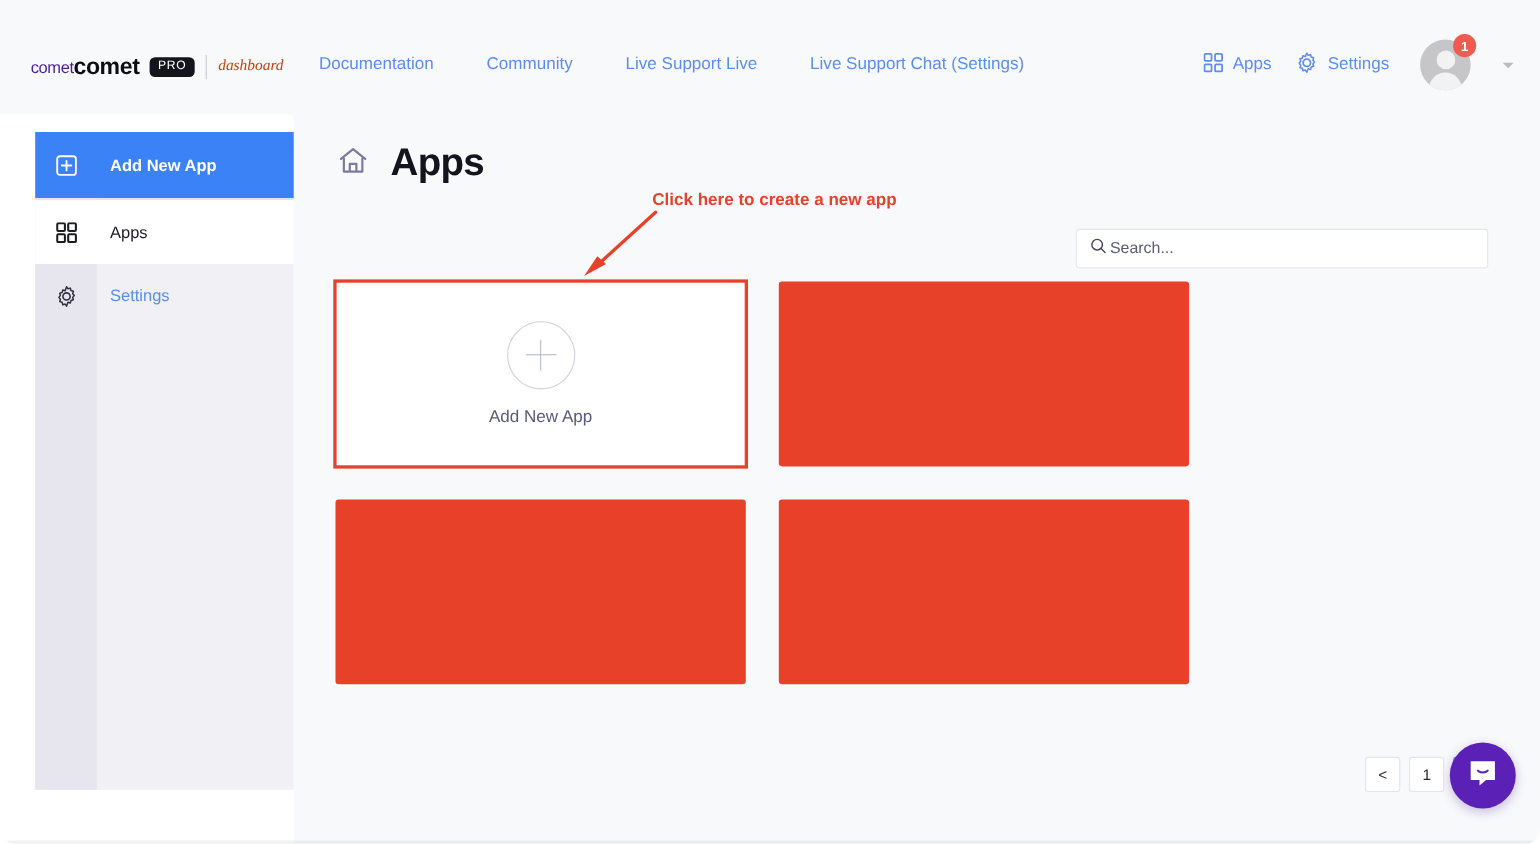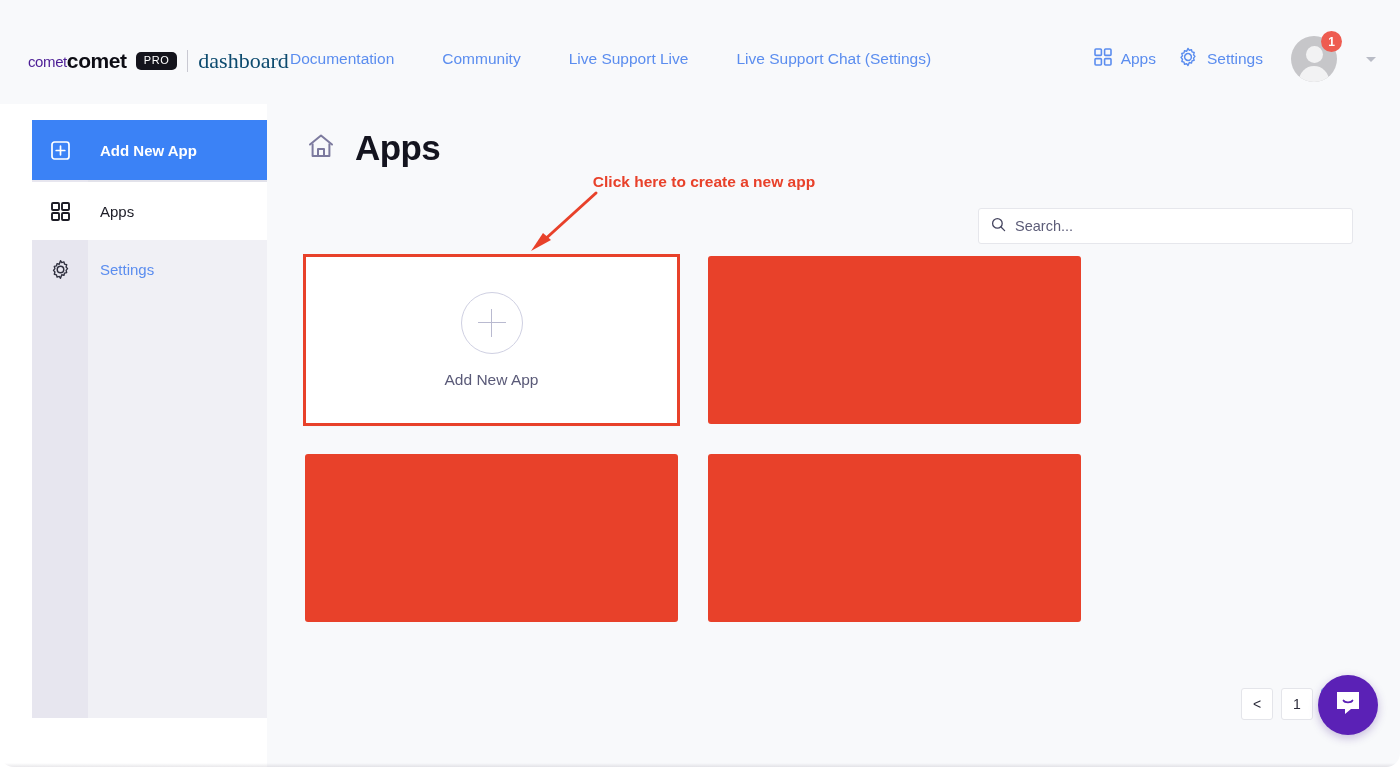--- a/index.html
+++ b/index.html
@@ -64,22 +64,23 @@
     line-height: 1;
   }
   .logo-divider {
     margin: 0 10px;
     width: 1px;
     height: 22px;
     background: #c9c9d2;
   }
   .logo-dashboard {
     font-family: "Liberation Serif", serif;
-    font-size: 22px;
-    color: #0c4a6e;
+    font-style: italic;
+    font-size: 14px;
+    color: #c2410c;
   }
 
   .nav-links {
     position: absolute;
     left: 290px;
     top: 50px;
     display: flex;
     align-items: center;
     gap: 48px;
     justify-content: space-between;
@@ -245,21 +246,21 @@
     right: 47px;
     top: 104px;
     width: 375px;
     height: 36px;
     background: #ffffff;
     border: 1px solid #e6e7ec;
     border-radius: 3px;
     display: flex;
     align-items: center;
     padding: 0 12px;
-    gap: 9px;
+    gap: 3px;
   }
   .search-input {
     border: none;
     outline: none;
     font-size: 14.5px;
     color: #4a4a63;
     font-family: "Liberation Sans", sans-serif;
     background: transparent;
     width: 100%;
   }

